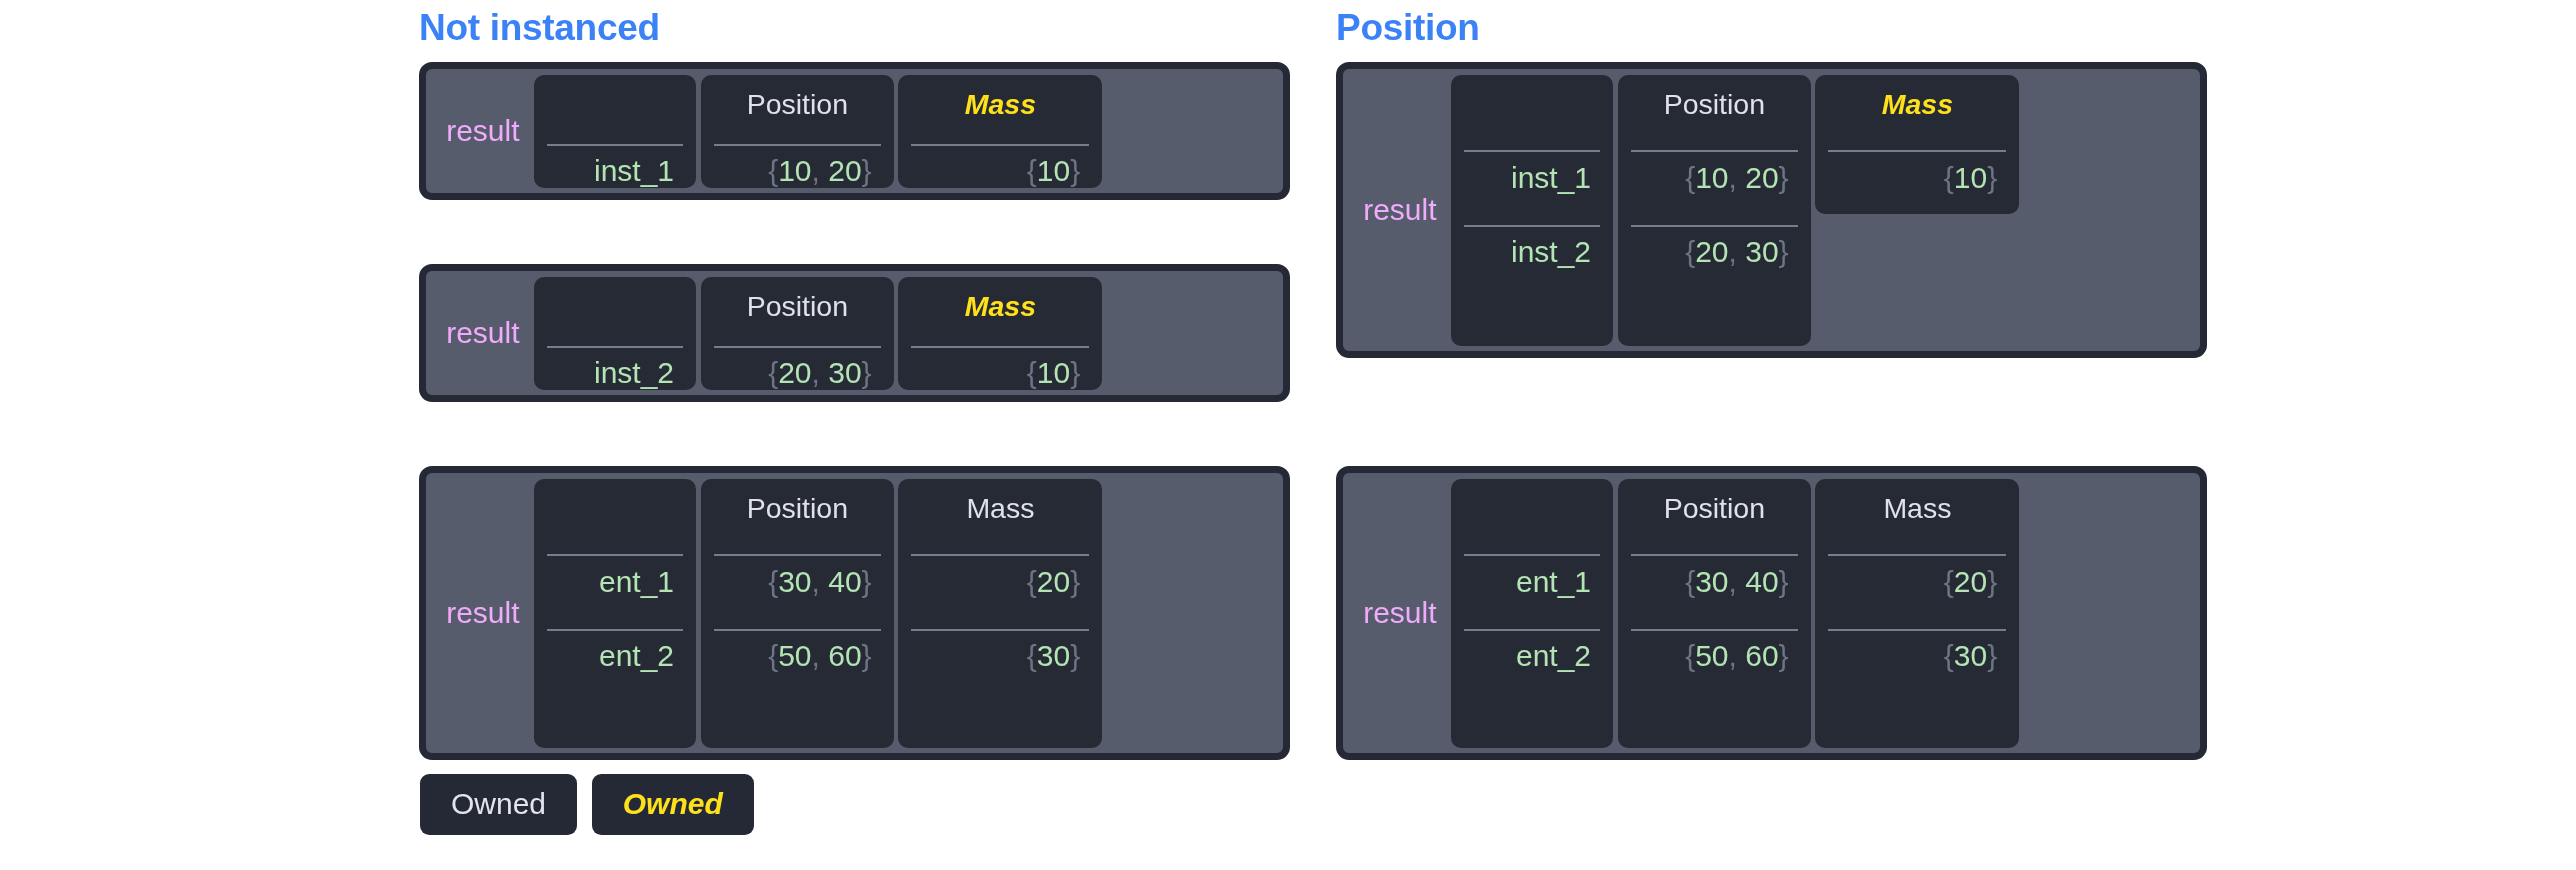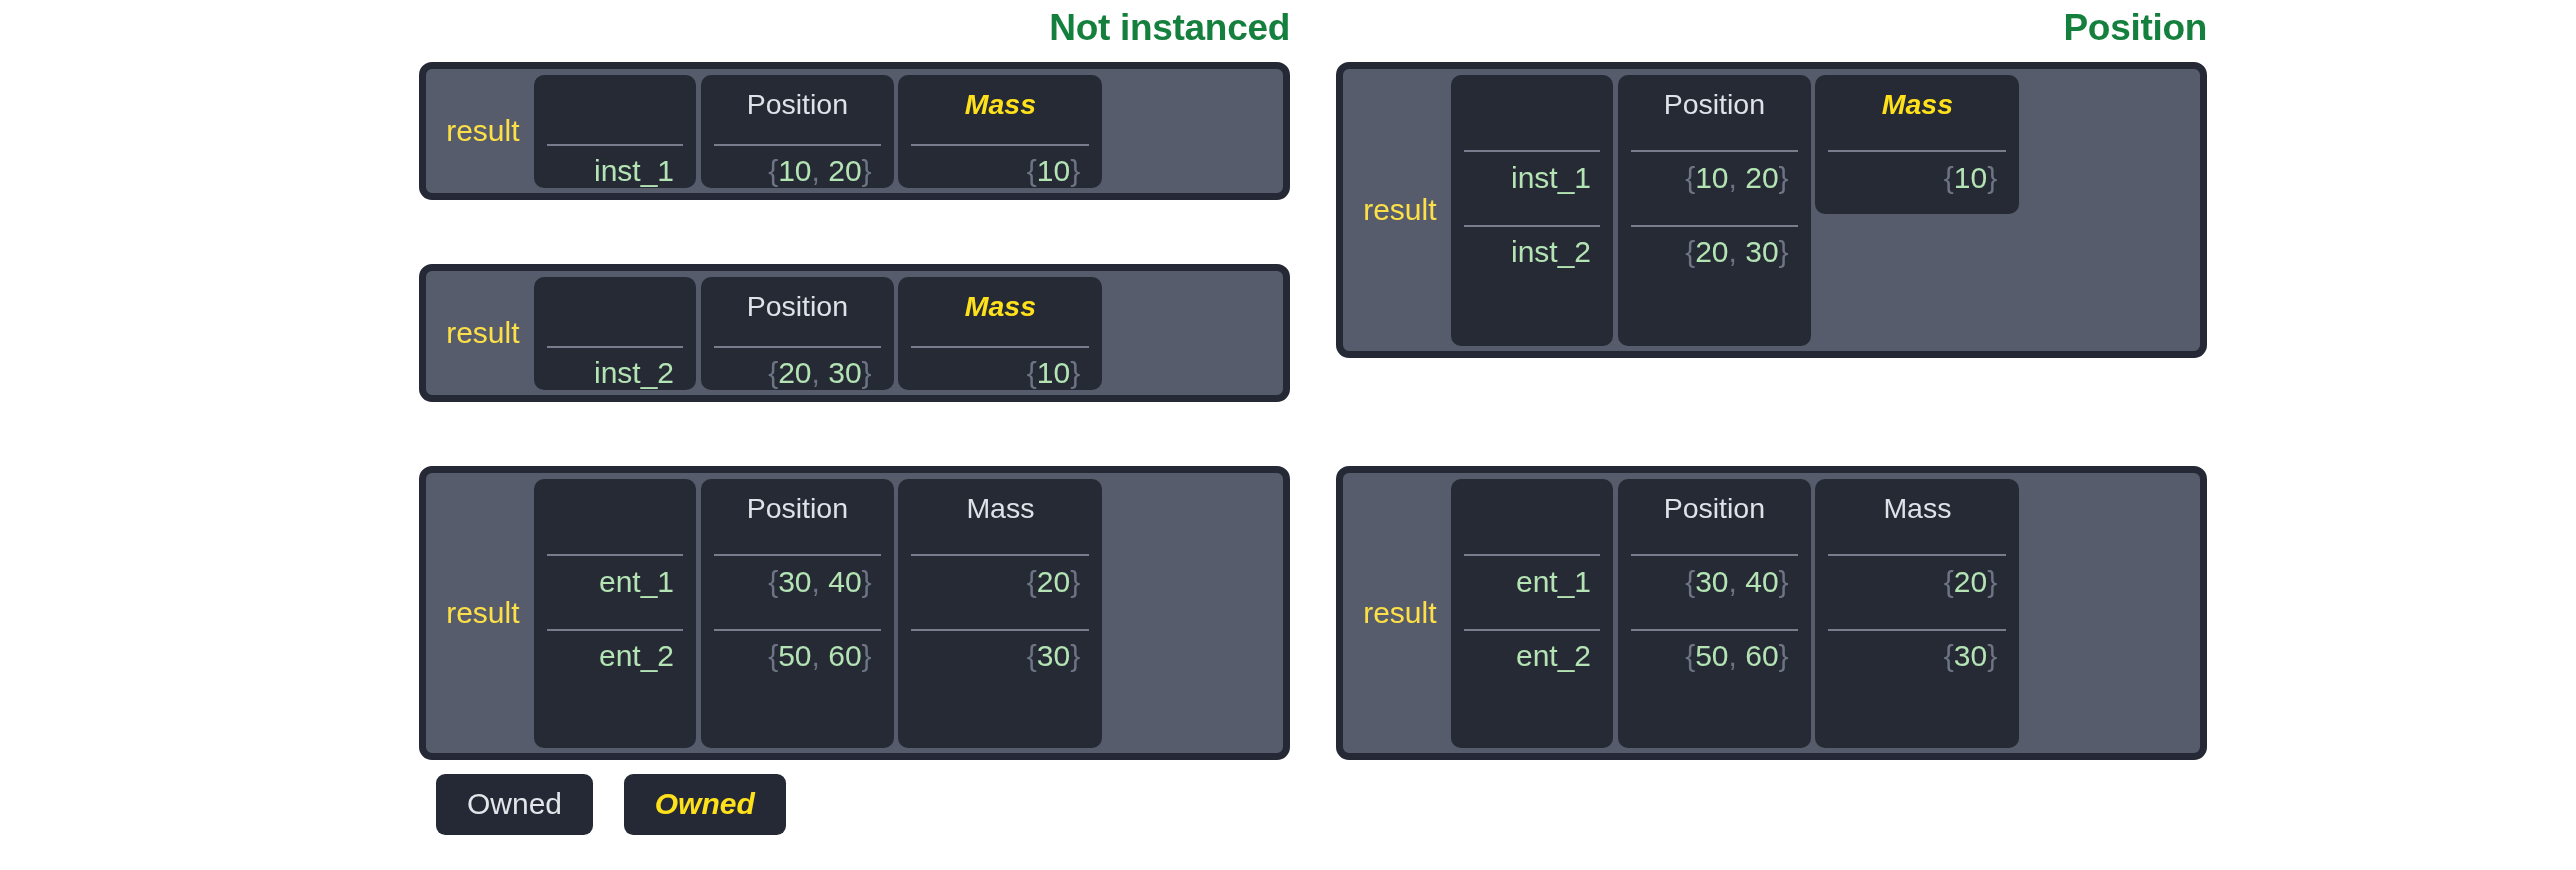--- a/index.html
+++ b/index.html
@@ -7,39 +7,39 @@
     width:2576px;height:870px;
     font-family:"Liberation Sans", sans-serif;
     -webkit-font-smoothing:antialiased;
     overflow:hidden;position:relative;
   }
   .stage{position:absolute;left:0;top:0;width:2576px;height:870px;}
 
   
   .section{position:absolute;top:0;}
   .section-title{
-    font-size:37px;font-weight:bold;color:#15803d;
-    text-align:right;line-height:1;
+    font-size:37px;font-weight:bold;color:#3b82f6;
+    text-align:left;line-height:1;
     padding-top:9.2px;
     letter-spacing:-0.3px;
   }
 
   
   .panel{
     position:absolute;
     background:#565c6c;
     border:7.3px solid #242935;
     border-radius:13px;
     box-sizing:border-box;
     display:flex;
     align-items:stretch;
     padding:5.5px;
   }
   .panel-label{
-    color:#fde047;
+    color:#f0abfc;
     font-size:30px;
     display:flex;align-items:center;
     padding-left:14.7px;
     flex:0 0 auto;
     white-space:nowrap;
   }
   .cols{
     display:flex;
     align-items:flex-start;
     gap:4.6px;
@@ -84,21 +84,20 @@
   
   .legend{position:absolute;display:flex;gap:14.7px;}
   .chip{
     background:#242935;
     border-radius:9.2px;
     padding:13px 31px;
     font-size:30px;
     color:#e2e5ea;
     line-height:1.15;
     white-space:nowrap;
-    margin-left:16px;
   }
   .chip.shared{color:#ffe11b;font-style:italic;font-weight:bold;}
 </style>
 </head>
 <body>
 
 <div class="stage">
 
   <div class="section" style="left:419px;width:871px;">
     <div class="section-title">Not instanced</div>

